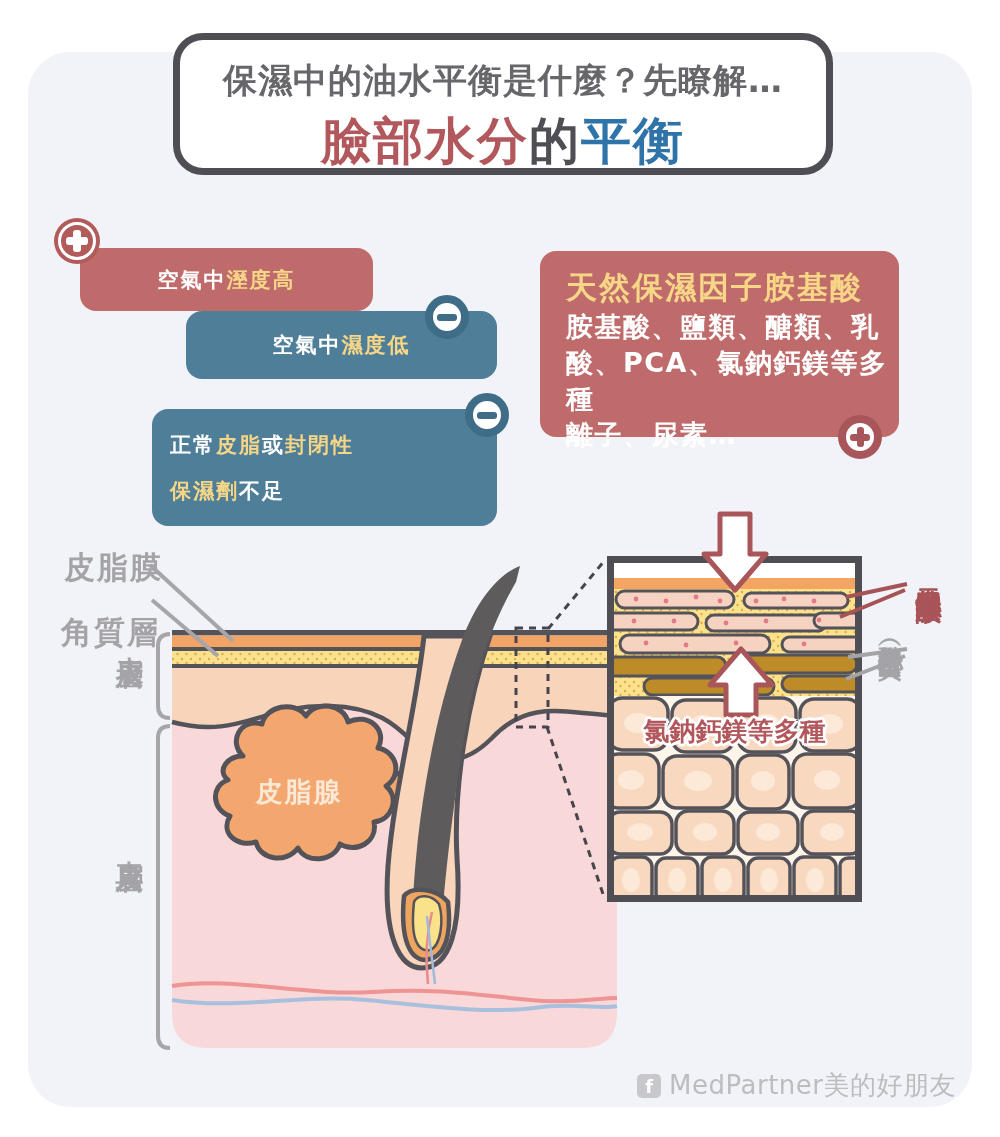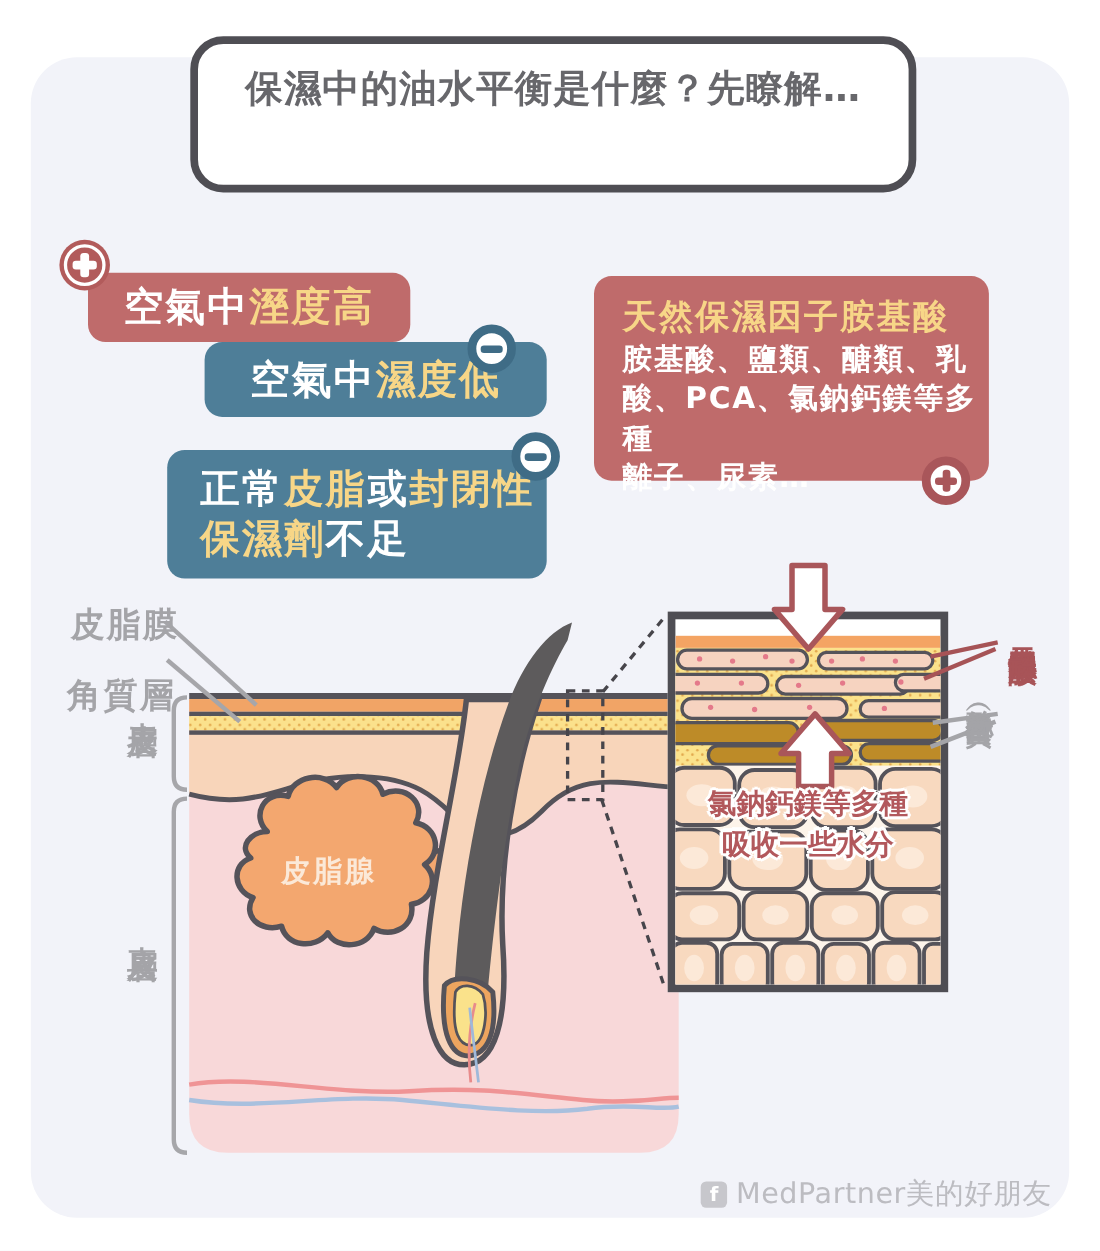--- a/index.html
+++ b/index.html
@@ -11,25 +11,25 @@
   
   .title-box{position:absolute;left:173px;top:33px;width:646px;height:128px;background:#ffffff;
     border:7px solid #4f4e54;border-radius:30px;z-index:7;text-align:center;}
   .title-line1{margin-top:18px;font-size:34px;font-weight:bold;color:#67676b;letter-spacing:1px;}
   .title-line2{margin-top:4px;font-size:50px;font-weight:bold;letter-spacing:2px;}
   .t-red{color:#b2585c;} .t-gray{color:#4f4e54;} .t-blue{color:#2f74a8;}
 
   
   .callout{position:absolute;border-radius:16px;font-weight:bold;z-index:7;}
   .co-red{background:#bf6b6b;} .co-blue{background:#4e7e98;}
-  .co-text{font-size:36px;letter-spacing:2px;}
+  .co-text{font-size:21px;letter-spacing:2px;}
   .w{color:#ffffff;} .y{color:#f7d687;}
   #box-humid-high{left:80px;top:248px;width:293px;height:63px;display:flex;align-items:center;justify-content:center;}
   #box-humid-low{left:186px;top:311px;width:311px;height:68px;display:flex;align-items:center;justify-content:center;}
-  #box-sebum{left:152px;top:409px;width:345px;height:117px;padding-left:30px;box-sizing:border-box;
+  #box-sebum{left:152px;top:409px;width:345px;height:117px;padding-left:18px;box-sizing:border-box;
     display:flex;flex-direction:column;justify-content:center;line-height:46px;}
   #box-nmf{left:540px;top:251px;width:359px;height:186px;box-sizing:border-box;padding:16px 0 0 26px;}
   .nmf-title{font-size:31px;font-weight:bold;color:#f7d687;letter-spacing:2px;}
   .nmf-line{font-size:27px;font-weight:bold;color:#ffffff;letter-spacing:1.5px;line-height:36px;}
 
   
   .badge{position:absolute;border-radius:50%;z-index:8;}
   .badge-plus-filled{width:32px;height:32px;background:#b25b5b;border:3px solid #ffffff;box-shadow:0 0 0 4px #b25b5b;}
   .badge-plus-filled::before{content:"";position:absolute;left:50%;top:5px;bottom:5px;width:8px;margin-left:-4px;background:#ffffff;border-radius:3px;}
   .badge-plus-filled::after{content:"";position:absolute;top:50%;left:5px;right:5px;height:8px;margin-top:-4px;background:#ffffff;border-radius:3px;}
@@ -216,20 +216,23 @@
   <svg id="overlay-svg" width="1000" height="1137" viewBox="0 0 1000 1137">
     <path d="M735,590 L766,554 L750,554 L750,514 L720,514 L720,554 L704,554 Z" fill="#ffffff" stroke="#a9565a" stroke-width="5" stroke-linejoin="round"></path>
     <line x1="846" y1="597" x2="907" y2="584" stroke="#a65356" stroke-width="4"></line>
     <line x1="840" y1="617" x2="905" y2="590" stroke="#a65356" stroke-width="4"></line>
     <line x1="848" y1="657" x2="907" y2="649" stroke="#a4a4a8" stroke-width="4"></line>
     <line x1="846" y1="679" x2="905" y2="656" stroke="#a4a4a8" stroke-width="4"></line>
   </svg>
 
   <div class="title-box">
     <div class="title-line1">保濕中的油水平衡是什麼？先瞭解…</div>
+    <div class="title-line2">
+      <span class="t-red">臉部水分</span><span class="t-gray">的</span><span class="t-blue">平衡</span>
+    </div>
   </div>
 
   <div id="box-humid-high" class="callout co-red co-text">
     <span class="badge badge-plus-filled" style="left:-22px;top:-26px;"></span>
     <span class="w">空氣中</span>
       <span class="y">溼度高</span>
   </div>
 
   <div id="box-humid-low" class="callout co-blue co-text">
     <span class="badge badge-minus" style="right:28px;top:-16px;"></span>
@@ -253,21 +256,20 @@
     <div class="nmf-line">胺基酸、鹽類、醣類、乳</div>
     <div class="nmf-line">酸、PCA、氯鈉鈣鎂等多種</div>
     <div class="nmf-line">離子、尿素…</div>
   </div>
 
   <div id="ann-outside" class="ann-red">
   </div>
 
   <div id="ann-inside" class="ann-red">
     <div>氯鈉鈣鎂等多種</div>
-    <div>吸收一些水分</div>
   </div>
 
   <div id="lbl-sebum-film" class="side-label">皮脂膜</div>
   <div id="lbl-corneum" class="side-label">角質層</div>
   <div id="lbl-epidermis" class="side-label v-text">表皮層</div>
   <div id="lbl-dermis" class="side-label v-text">真皮層</div>
   <div id="lbl-gland">皮脂腺</div>
   <div id="lbl-nmf-v" class="v-text" style="position:absolute;">天然保濕因子胺基酸</div>
   <div id="lbl-filaggrin" class="v-text" style="position:absolute;">絲聚合蛋白（蛋白質）</div>
 

